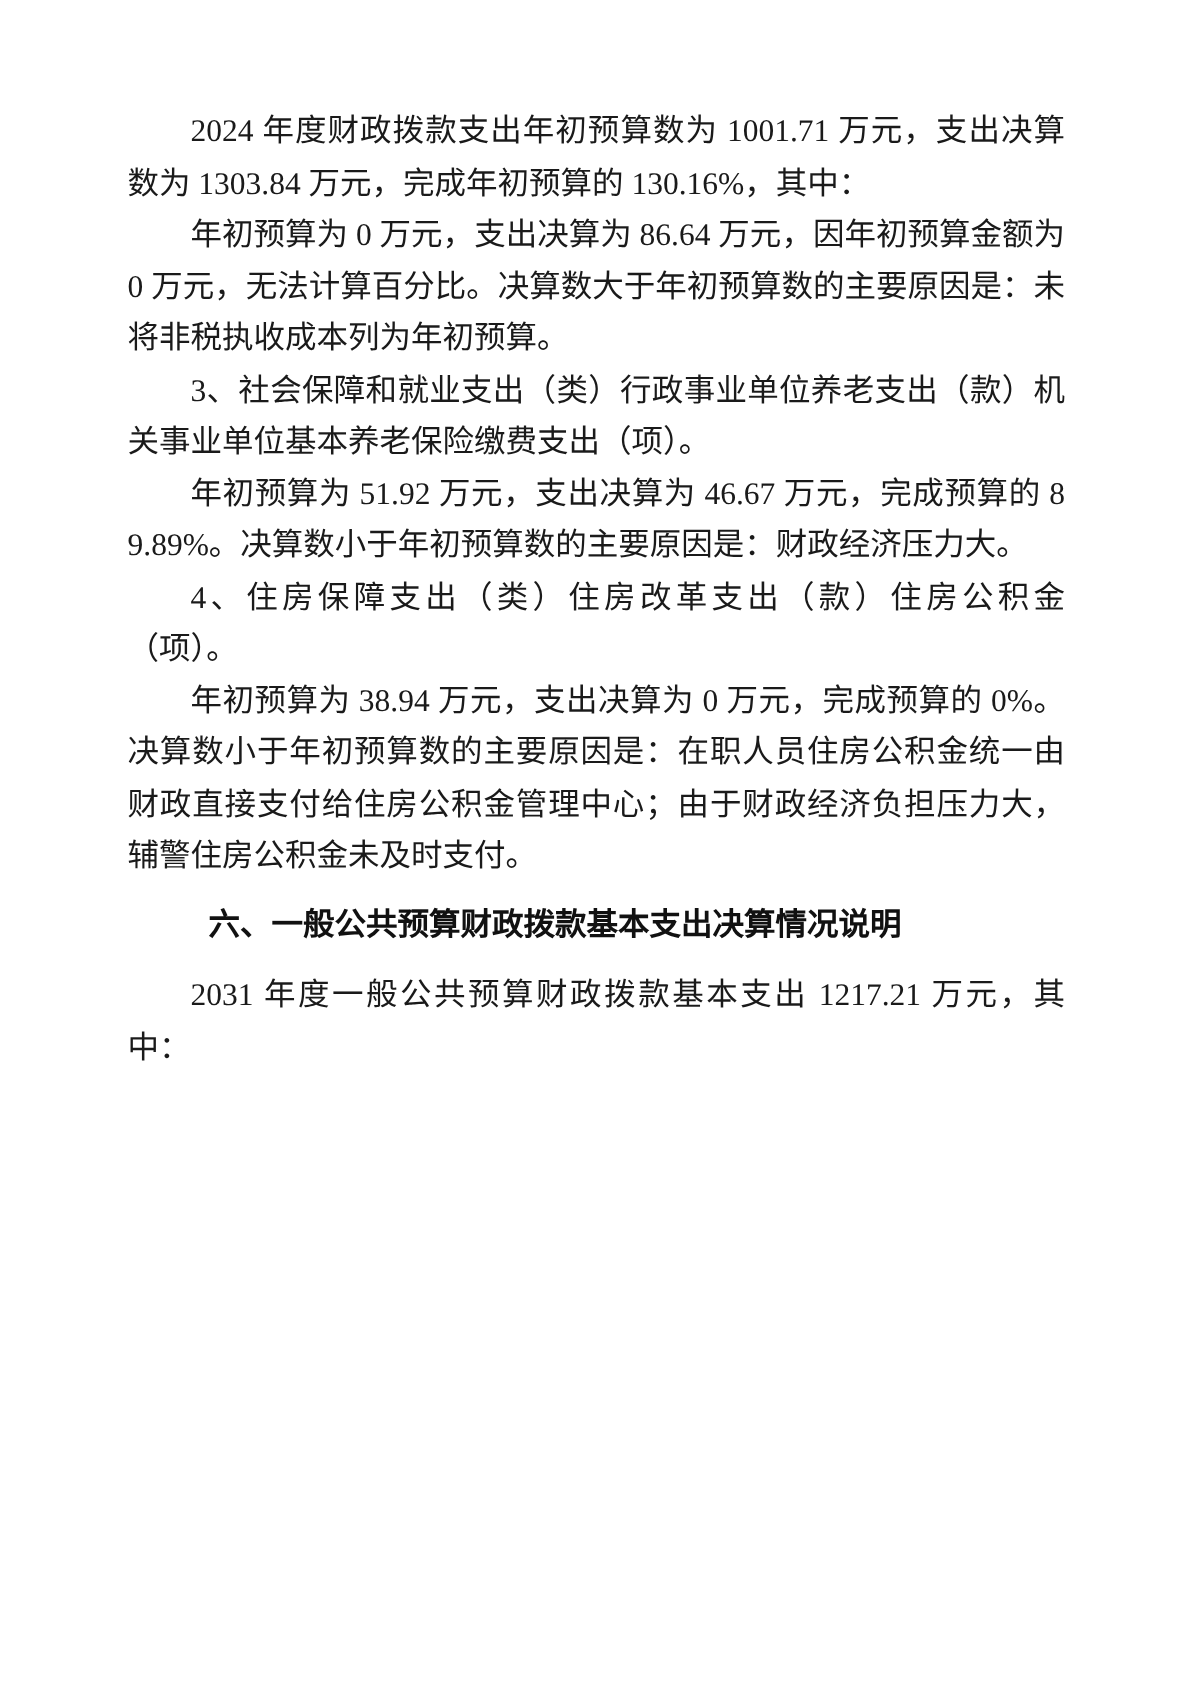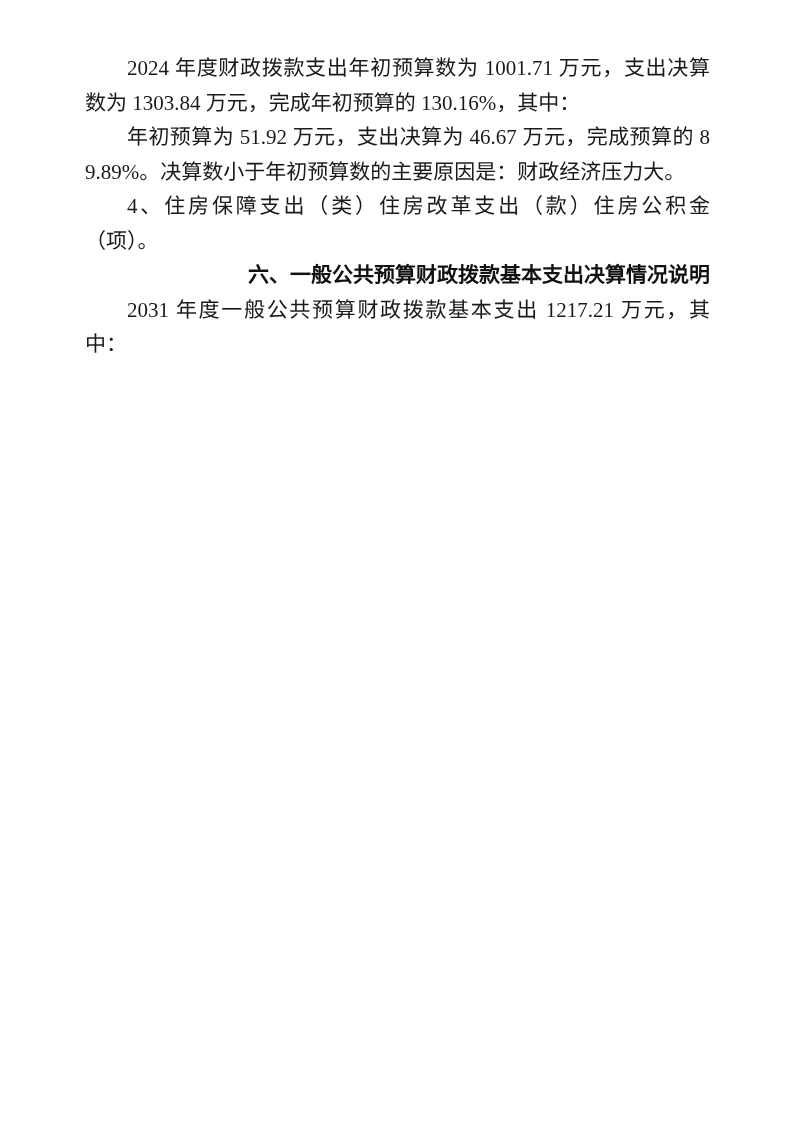--- a/index.html
+++ b/index.html
@@ -7,46 +7,48 @@
     padding: 0;
     background: #ffffff;
   }
   .page {
     position: relative;
     width: 793px;
     height: 824px;
     margin: 0 auto;
     background: #ffffff;
     box-sizing: border-box;
-    padding: 51px 83px 0 85px;
+    padding: 70px 83px 0 85px;
     color: #1a1a1a;
     font-family: "Liberation Serif", "DejaVu Serif", serif;
     font-size: 21px;
     line-height: 34.5px;
     overflow: hidden;
   }
   .para {
     margin: 0;
     text-align: justify;
     text-indent: 2em;
     word-break: break-all;
   }
   .heading {
-    margin: 0;
+    margin: 12px;
     text-indent: 2em;
     font-family: Liberation Sans, sans-serif;
     font-weight: 700;
     font-size: 21px;
     line-height: 34.5px;
     color: #111111;
-    text-align: right;
   }
 </style>
 </head>
 <body>
 
 <div class="page">
   <p class="para">2024 年度财政拨款支出年初预算数为 1001.71 万元，支出决算数为 1303.84 万元，完成年初预算的 130.16%，其中：</p>
+  <p class="para">年初预算为 0 万元，支出决算为 86.64 万元，因年初预算金额为 0 万元，无法计算百分比。决算数大于年初预算数的主要原因是：未将非税执收成本列为年初预算。</p>
+  <p class="para">3、社会保障和就业支出（类）行政事业单位养老支出（款）机关事业单位基本养老保险缴费支出（项）。</p>
   <p class="para">年初预算为 51.92 万元，支出决算为 46.67 万元，完成预算的 89.89%。决算数小于年初预算数的主要原因是：财政经济压力大。</p>
   <p class="para">4、住房保障支出（类）住房改革支出（款）住房公积金（项）。</p>
+  <p class="para">年初预算为 38.94 万元，支出决算为 0 万元，完成预算的 0%。决算数小于年初预算数的主要原因是：在职人员住房公积金统一由财政直接支付给住房公积金管理中心；由于财政经济负担压力大，辅警住房公积金未及时支付。</p>
   <h2 class="heading">六、一般公共预算财政拨款基本支出决算情况说明</h2>
   <p class="para">2031 年度一般公共预算财政拨款基本支出 1217.21 万元，其中：</p>
 </div>
 
 </body></html>

